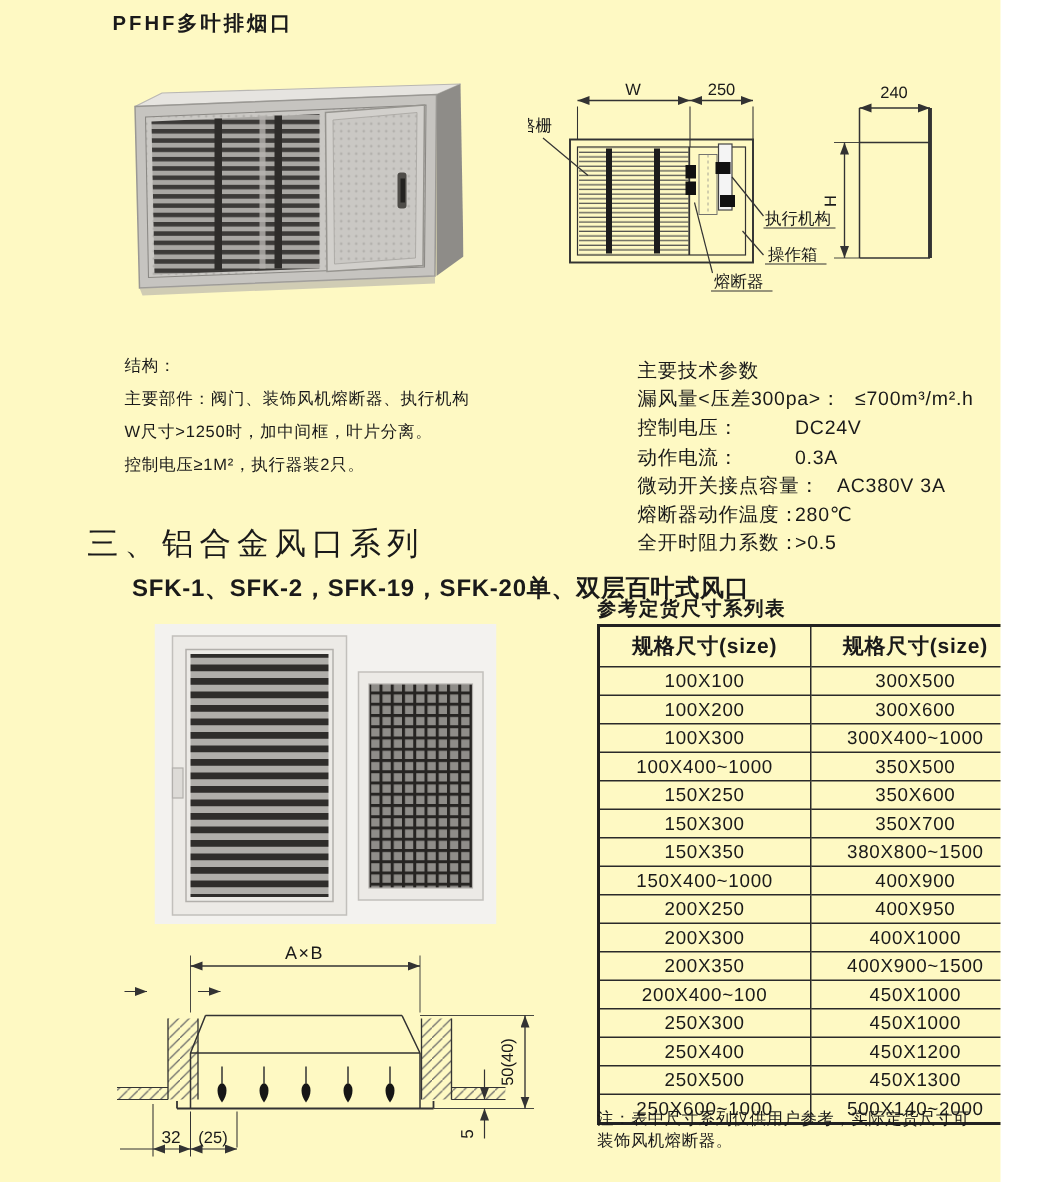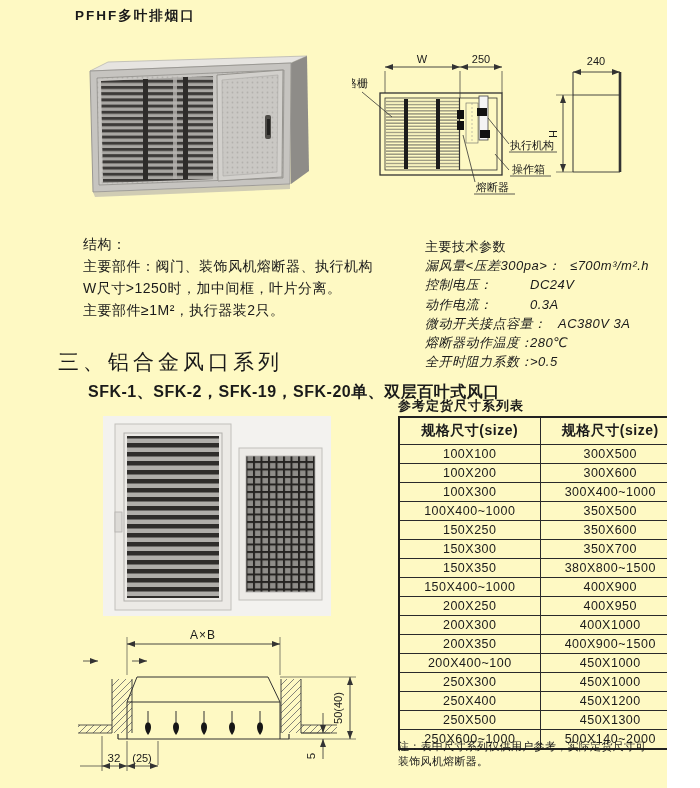--- a/index.html
+++ b/index.html
@@ -3,26 +3,26 @@
 <meta charset="utf-8">
 <style>
   html,body{margin:0;padding:0;background:#ffffff;}
   .page{
     position:relative;width:667px;height:788px;background:#fef9c3;overflow:hidden;
     font-family:"Liberation Sans","DejaVu Sans",sans-serif;color:#1a1a1a;
   }
   .abs{position:absolute;}
   .doc-title{left:75px;top:7px;font-size:13.5px;font-weight:600;letter-spacing:2px;}
   
-  .structure{left:83px;top:233px;width:345px;font-size:14px;letter-spacing:.5px;}
+  .structure{left:83px;top:233px;width:345px;font-size:11px;letter-spacing:.5px;}
   .structure div{line-height:22px;white-space:nowrap;}
   
   .params{left:425px;top:237px;width:272px;font-size:13px;letter-spacing:.5px;}
   .param-head{line-height:19px;}
-  .param-row{position:relative;height:19.3px;line-height:19.3px;white-space:nowrap;font-style:italic;}
+  .param-row{position:relative;height:19.3px;line-height:19.3px;white-space:nowrap;}
   .param-label{position:absolute;left:0;top:0;}
   .param-value{position:absolute;top:0;}
   .param-row.p1 .param-value{left:145px;}
   .param-row.p2 .param-value{left:105px;}
   .param-row.p3 .param-value{left:105px;}
   .param-row.p4 .param-value{left:133px;}
   .param-row.p5 .param-value{left:105px;}
   .param-row.p6 .param-value{left:105px;}
   
   .sec3-heading{left:58px;top:348px;font-size:21px;font-weight:normal;letter-spacing:4px;}
@@ -132,21 +132,21 @@
     <text x="-6" y="39" font-size="11">格栅</text>
     <text x="158" y="101" font-size="11">执行机构</text>
     <text x="160" y="125" font-size="11">操作箱</text>
     <text x="124" y="143" font-size="11">熔断器</text>
   </svg>
 
   <div class="abs structure">
     <div>结构：</div>
     <div>主要部件：阀门、装饰风机熔断器、执行机构</div>
     <div>W尺寸&gt;1250时，加中间框，叶片分离。</div>
-    <div>主要部件≥1M²，执行器装2只。</div>
+    <div>控制电压≥1M²，执行器装2只。</div>
   </div>
 
   <div class="abs params">
     <div class="param-head">主要技术参数</div>
     <div class="param-row p1">
       <span class="param-label">漏风量&lt;压差300pa&gt;：</span>
       <span class="param-value">≤700m³/m².h</span>
     </div>
     <div class="param-row p2">
       <span class="param-label">控制电压：</span>

